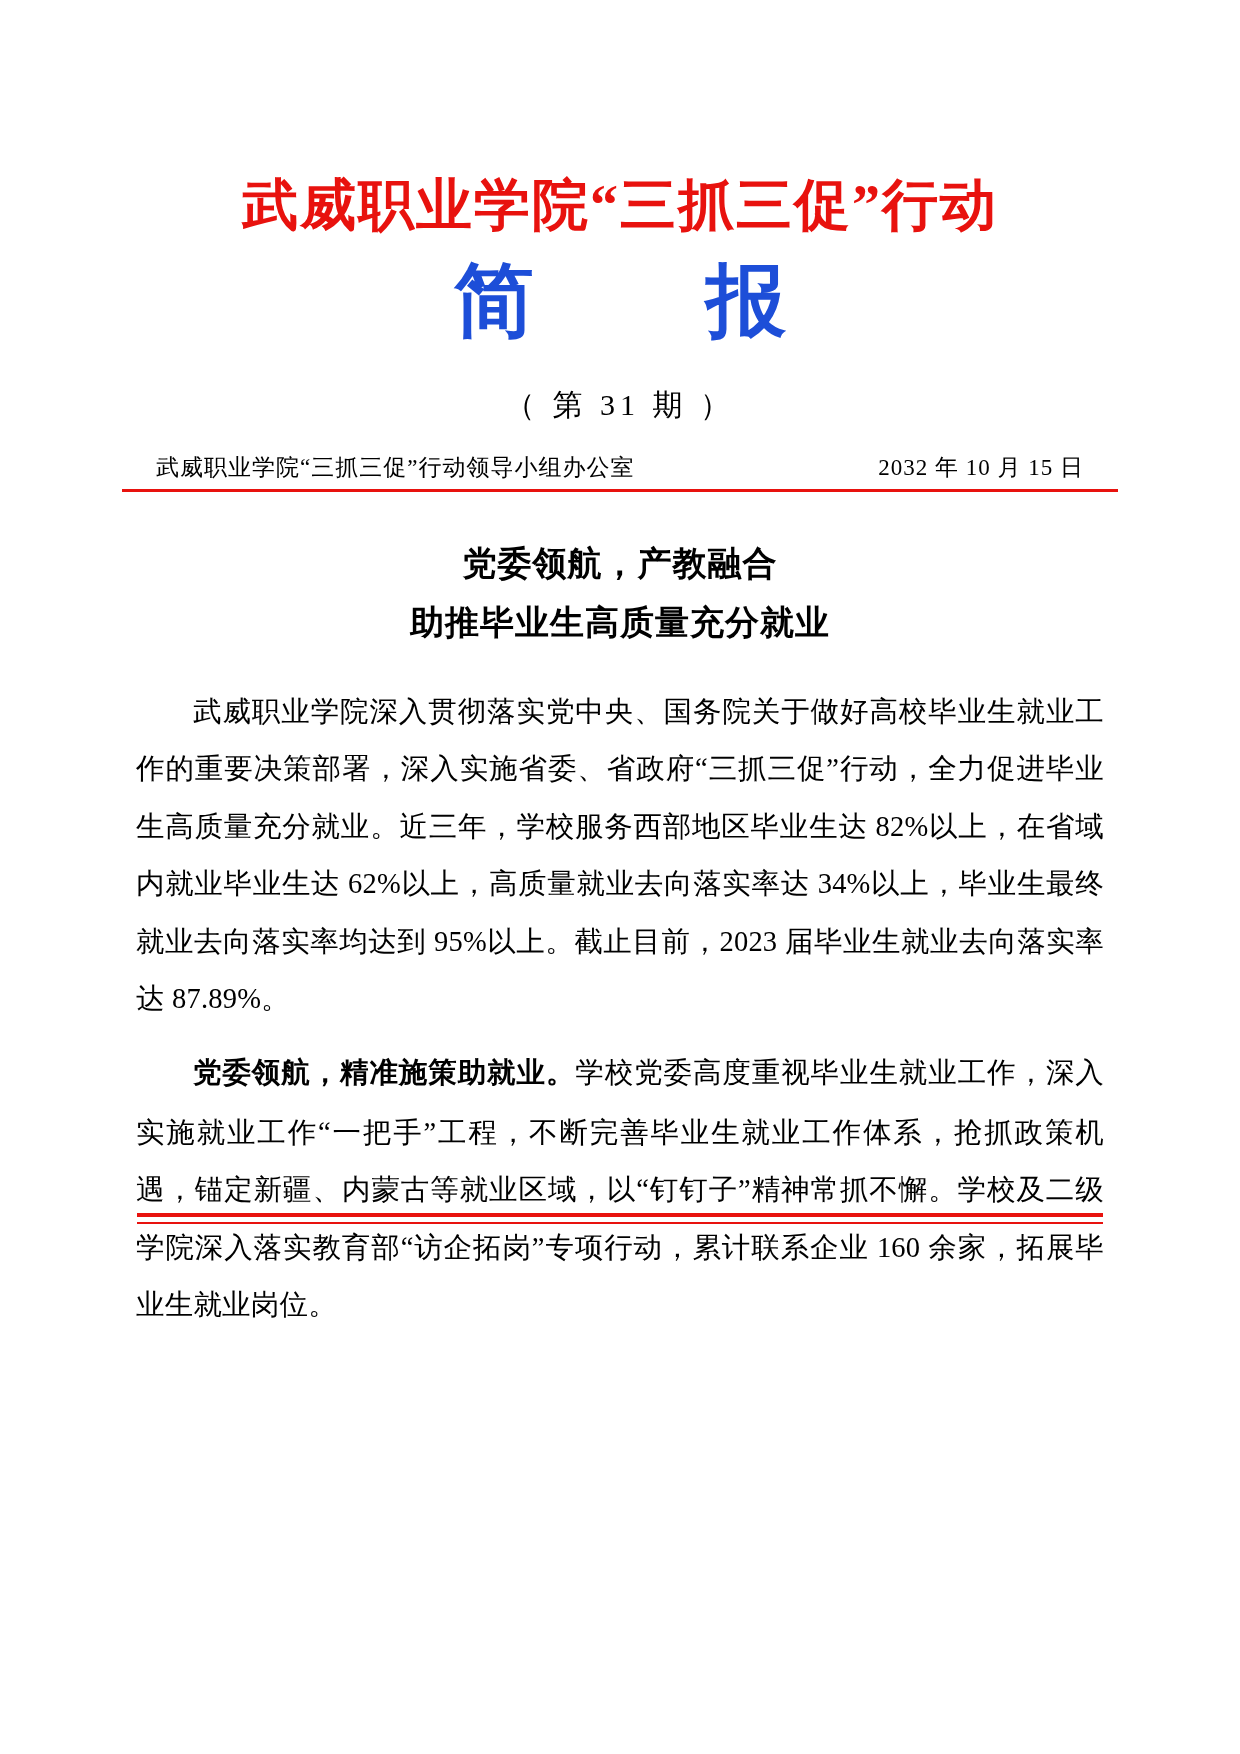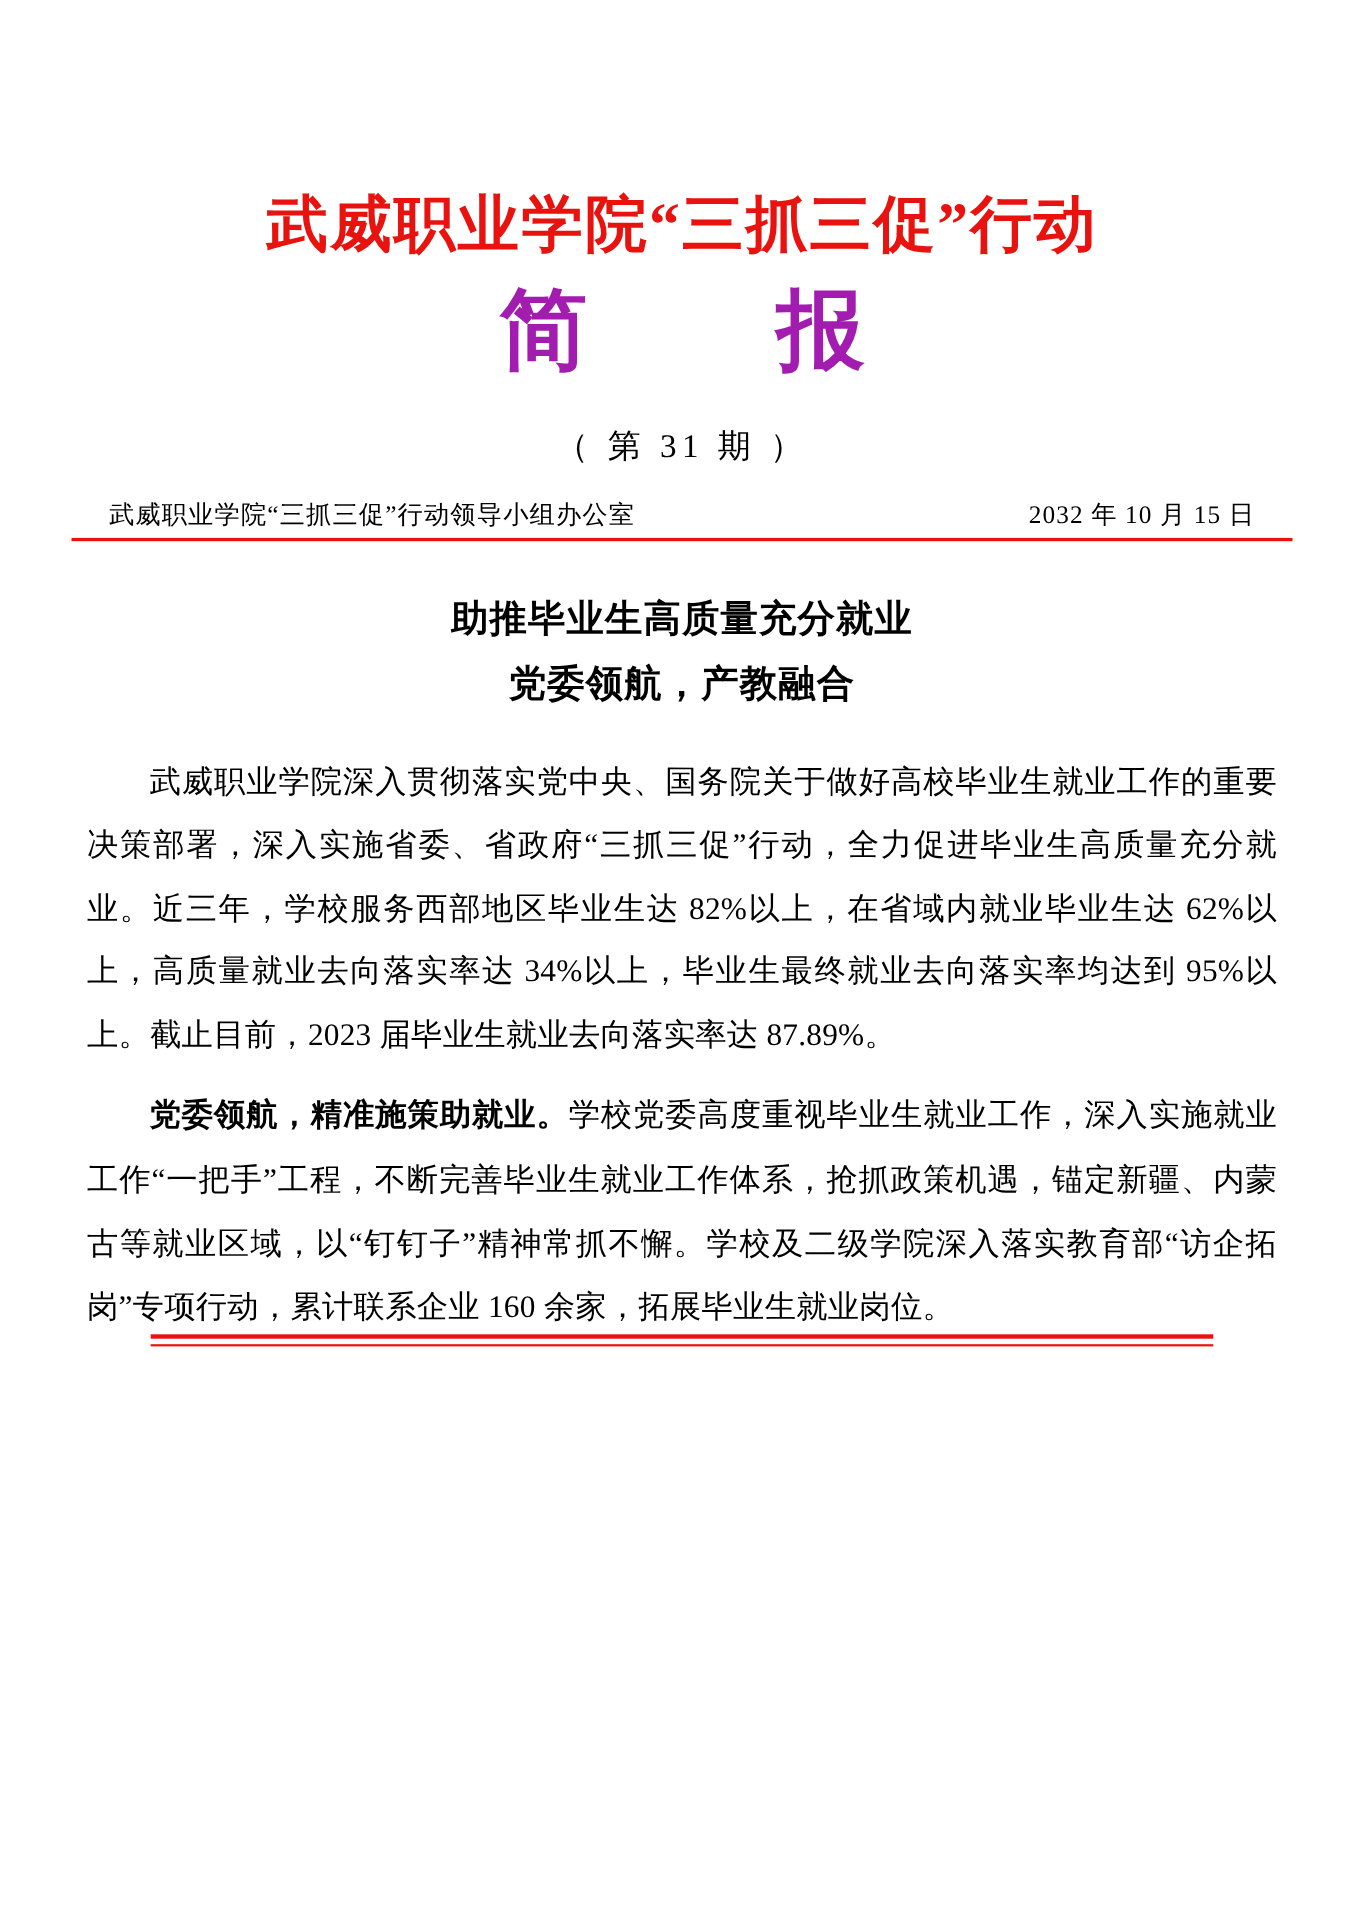--- a/index.html
+++ b/index.html
@@ -12,40 +12,40 @@
     height: 1754px;
     font-family: "Liberation Serif", "DejaVu Serif", serif;
     color: #000000;
     position: relative;
     overflow: hidden;
   }
   .page {
     box-sizing: border-box;
     width: 1240px;
     height: 1374px;
-    padding: 0 63px;
+    padding: 0 120px;
     position: relative;
   }
 
   
   .masthead {
     padding-top: 175px;
     text-align: center;
   }
   .masthead-line1 {
     color: #e8120e;
     font-family: "Liberation Serif", "DejaVu Serif", serif;
     font-weight: bold;
     font-size: 56px;
     letter-spacing: 2px;
     line-height: 1.1;
     white-space: nowrap;
   }
   .masthead-line2 {
-    color: #a21caf;
+    color: #1d4ed8;
     font-family: "Liberation Serif", "DejaVu Serif", serif;
     font-weight: bold;
     font-size: 80px;
     letter-spacing: 46px;
     text-indent: 46px;
     line-height: 1.25;
     margin-top: 14px;
   }
 
   .issue-line {
@@ -130,22 +130,22 @@
   <div class="issue-line">（ 第 31 期 ）</div>
 
   <div class="byline-row">
     <span class="byline-left">武威职业学院“三抓三促”行动领导小组办公室</span>
     <span class="byline-right">2032 年 10 月 15 日</span>
   </div>
 
   <div class="red-rule"></div>
 
   <div class="article-title">
+    <div>党委领航，产教融合</div>
     <div>助推毕业生高质量充分就业</div>
-    <div>党委领航，产教融合</div>
   </div>
 
   <div class="body-text">
     <p>武威职业学院深入贯彻落实党中央、国务院关于做好高校毕业生就业工作的重要决策部署，深入实施省委、省政府“三抓三促”行动，全力促进毕业生高质量充分就业。近三年，学校服务西部地区毕业生达 82%以上，在省域内就业毕业生达 62%以上，高质量就业去向落实率达 34%以上，毕业生最终就业去向落实率均达到 95%以上。截止目前，2023 届毕业生就业去向落实率达 87.89%。</p>
     <p>
       <span class="lead-bold">党委领航，精准施策助就业。</span><span>学校党委高度重视毕业生就业工作，深入实施就业工作“一把手”工程，不断完善毕业生就业工作体系，抢抓政策机遇，锚定新疆、内蒙古等就业区域，以“钉钉子”精神常抓不懈。学校及二级学院深入落实教育部“访企拓岗”专项行动，累计联系企业 160 余家，拓展毕业生就业岗位。</span>
     </p>
   </div>
 
   <div class="footer-rules">

